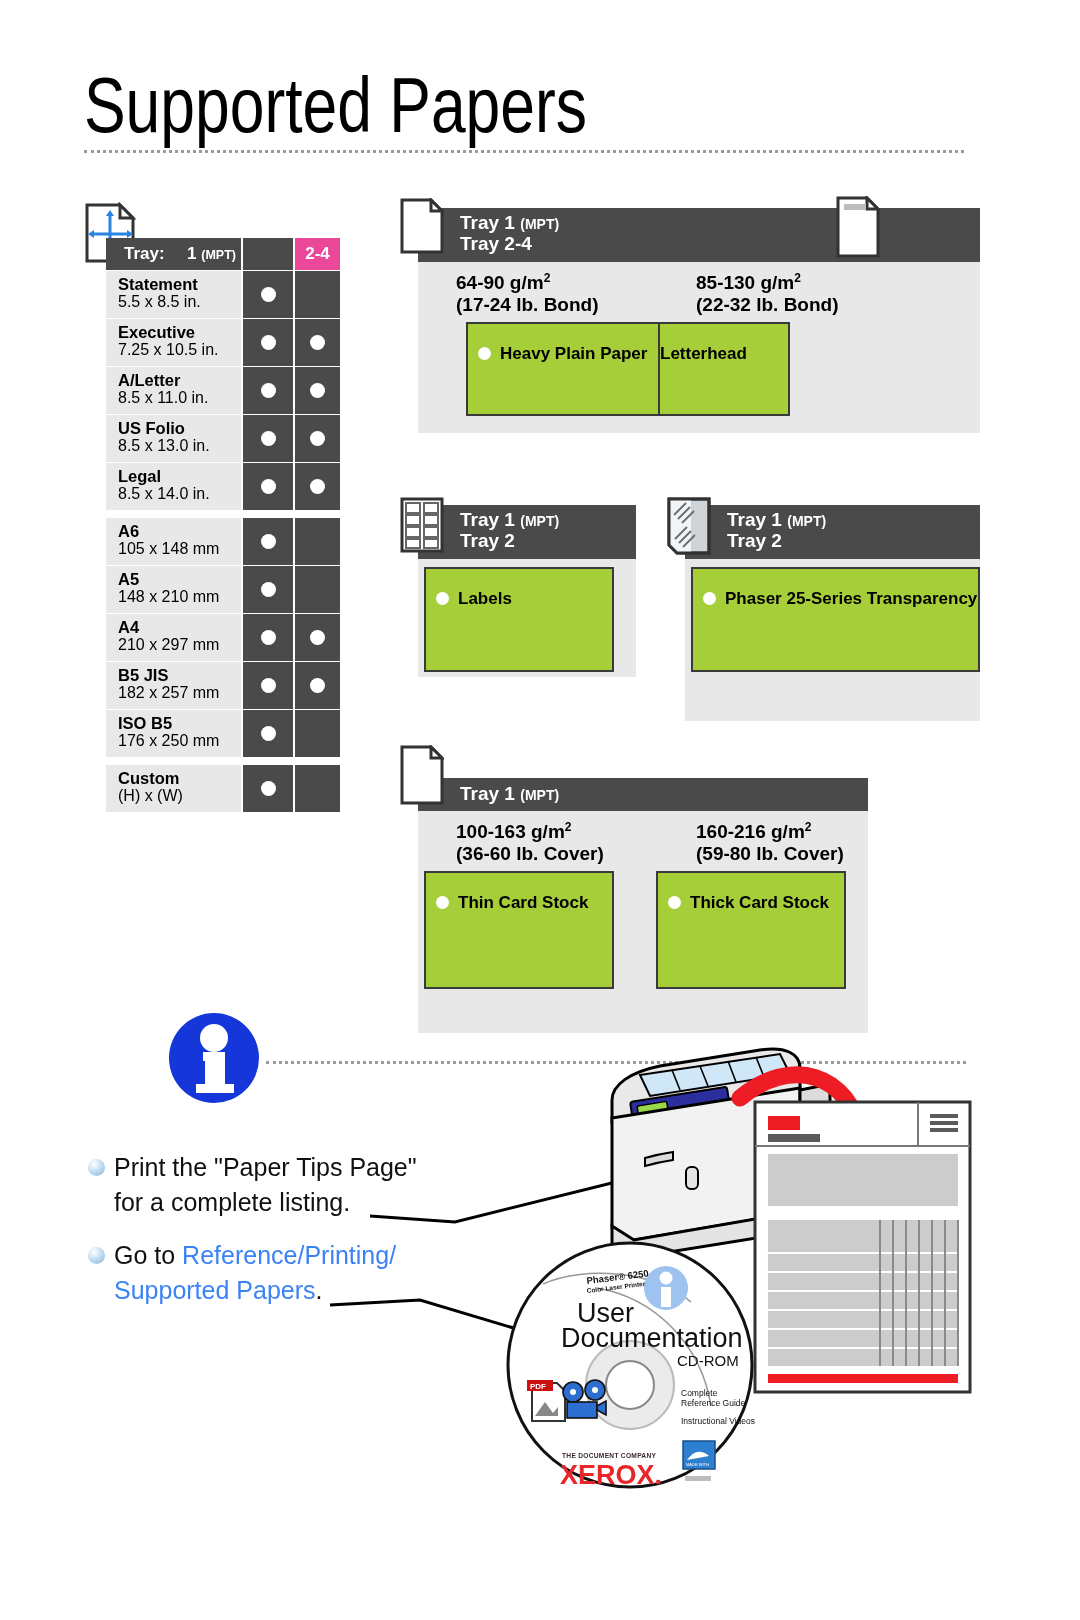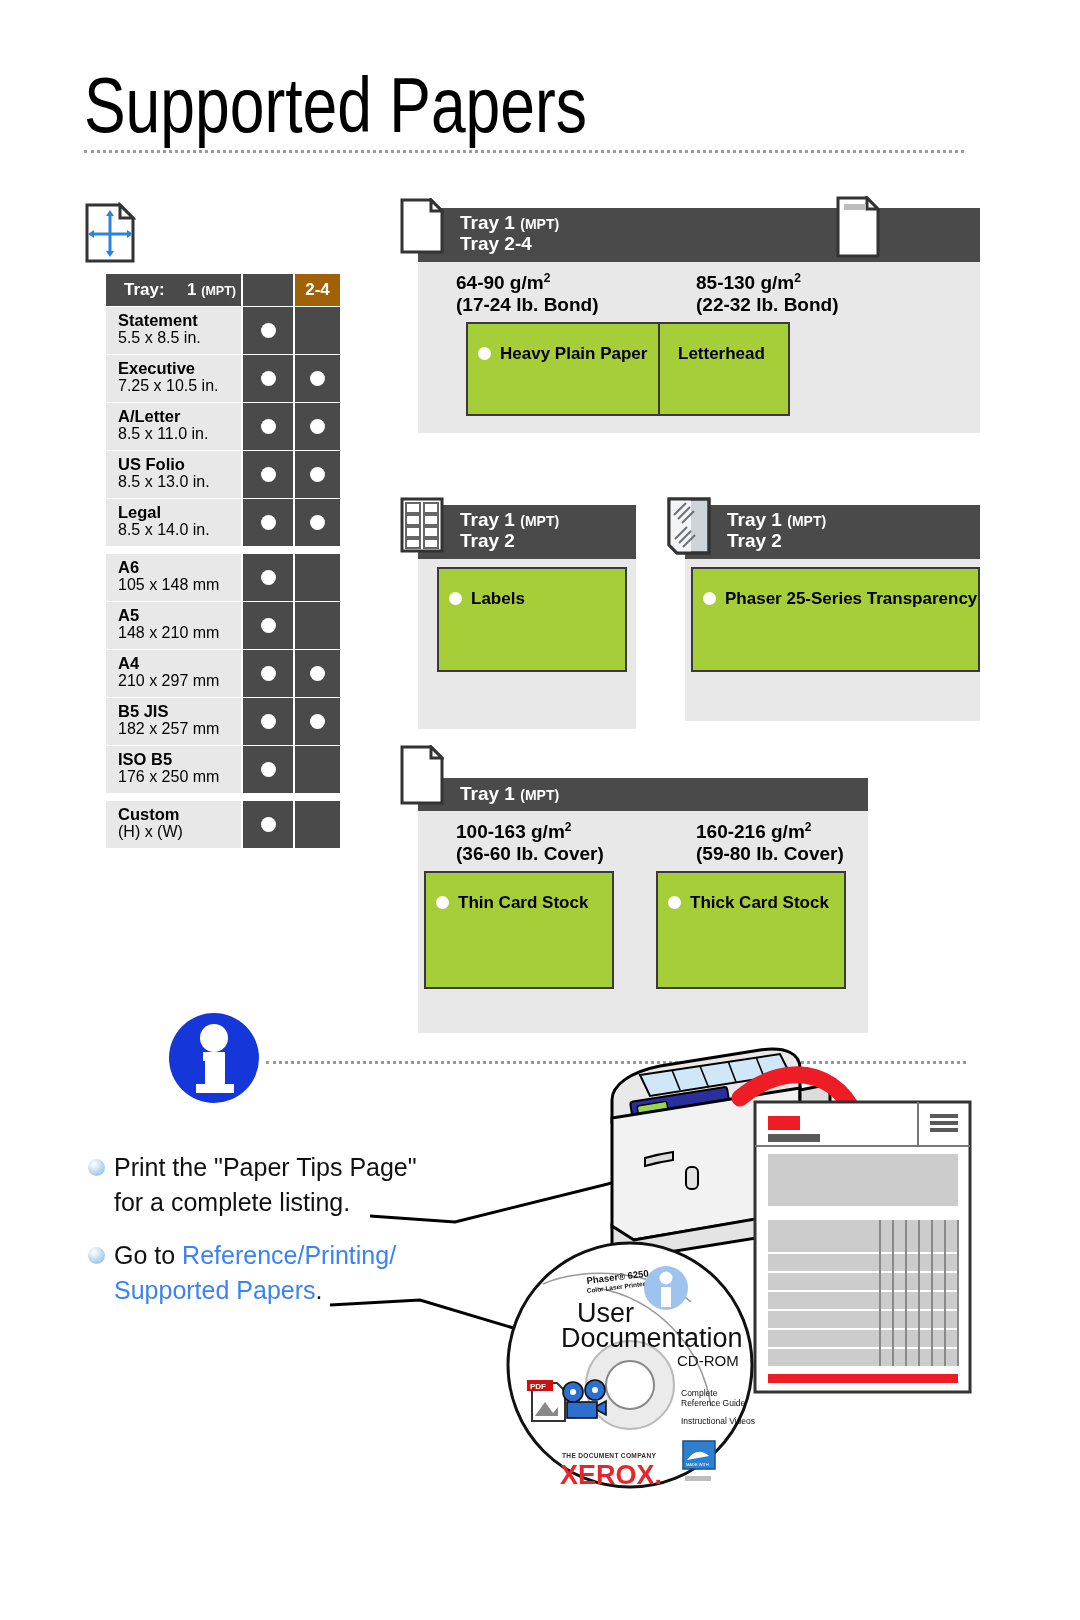--- a/index.html
+++ b/index.html
@@ -19,37 +19,37 @@
     font-family: "Liberation Sans Narrow", "Liberation Sans", sans-serif;
     transform: scaleX(0.80); transform-origin: left top;
     letter-spacing: 0px; color: #000; white-space: nowrap; line-height: 1.0;
   }
   #title-rule {
     position: absolute; left: 84px; top: 150px; width: 880px; height: 2px;
     border-top: 3px dotted #9a9a9a;
   }
 
   
-  #tray-table { position: absolute; left: 106px; top: 238px; width: 234px; margin-top: 36px; }
+  #tray-table { position: absolute; left: 106px; top: 238px; width: 234px; }
   .tbl-head { display: flex; height: 32px; }
   .tbl-head-label {
     flex: 0 0 135px; background: #4a4a4a; color: #fff;
     font-size: 17px; font-weight: bold; position: relative;
   }
   .tbl-head-label .lbl-left { position: absolute; left: 18px; top: 6px; }
   .tbl-head-label .lbl-right { position: absolute; right: 5px; top: 6px; }
   .tbl-head-label .mpt { font-size: 12.5px; }
   .tbl-head-c1 {
     flex: 0 0 52px; background: #4a4a4a; color: #fff;
     font-size: 17px; font-weight: bold;
     display: flex; align-items: center; justify-content: flex-start;
     padding-left: 2px; border-left: 2px solid #fff;
   }
   .tbl-head-c2 {
-    flex: 0 0 47px; background: #a16207; color: #fff;
+    flex: 0 0 47px; background: #ec4899; color: #fff;
     font-size: 17px; font-weight: bold;
     display: flex; align-items: center; justify-content: center;
     border-left: 2px solid #fff;
   }
   .tbl-row { display: flex; height: 47px; margin-top: 1px; }
   .tbl-row.gap { margin-top: 8px; }
   .tr-label {
     flex: 0 0 135px; background: #e8e8e8; padding: 4px 0 0 12px;
     color: #000; line-height: 1.12;
   }
@@ -84,21 +84,21 @@
     background: #a6ce39; border: 2px solid #3a3a3a;
     display: flex; align-items: flex-start; padding-top: 20px;
     position: relative;
   }
   .green-box .bdot {
     width: 13px; height: 13px; border-radius: 50%;
     background: #fff; margin-left: 10px; margin-right: 9px;
     margin-top: 3px; flex: 0 0 13px;
   }
   .green-label { font-size: 17px; font-weight: bold; color: #000; white-space: nowrap; }
-  .green-box.nodot { padding-left: 18px; }
+  .green-box.nodot { }
 
   
   .doc-icon { position: absolute; }
 
   
   #info-icon { position: absolute; left: 168px; top: 1012px; width: 92px; height: 92px; }
   #info-rule {
     position: absolute; left: 266px; top: 1061px; width: 700px; height: 0;
     border-top: 3px dotted #9a9a9a;
   }
@@ -316,21 +316,21 @@
   </div>
 </div>
 
 <div class="panel" style="left:418px; top:505px; width:218px;">
   <div class="panel-head">
     <div class="ph-line">
       <span>Tray 1</span> <span class="ph-mpt">(MPT)</span>
     </div>
     <div class="ph-line">Tray 2</div>
   </div>
-  <div class="panel-body" style="height:170px;padding-left:13px;">
+  <div class="panel-body" style="height:118px;">
     <div class="green-row" style="padding-top:8px;">
       <div class="green-box" style="width:190px; height:105px;">
         <span class="bdot"></span>
         <span class="green-label">Labels</span>
       </div>
     </div>
   </div>
   <div class="doc-icon" style="left:-18px; top:-8px;">
     <svg viewBox="0 0 44 56" width="44" height="56">
       <rect x="2" y="2" width="40" height="52" fill="#fff" stroke="#333" stroke-width="3"></rect>

